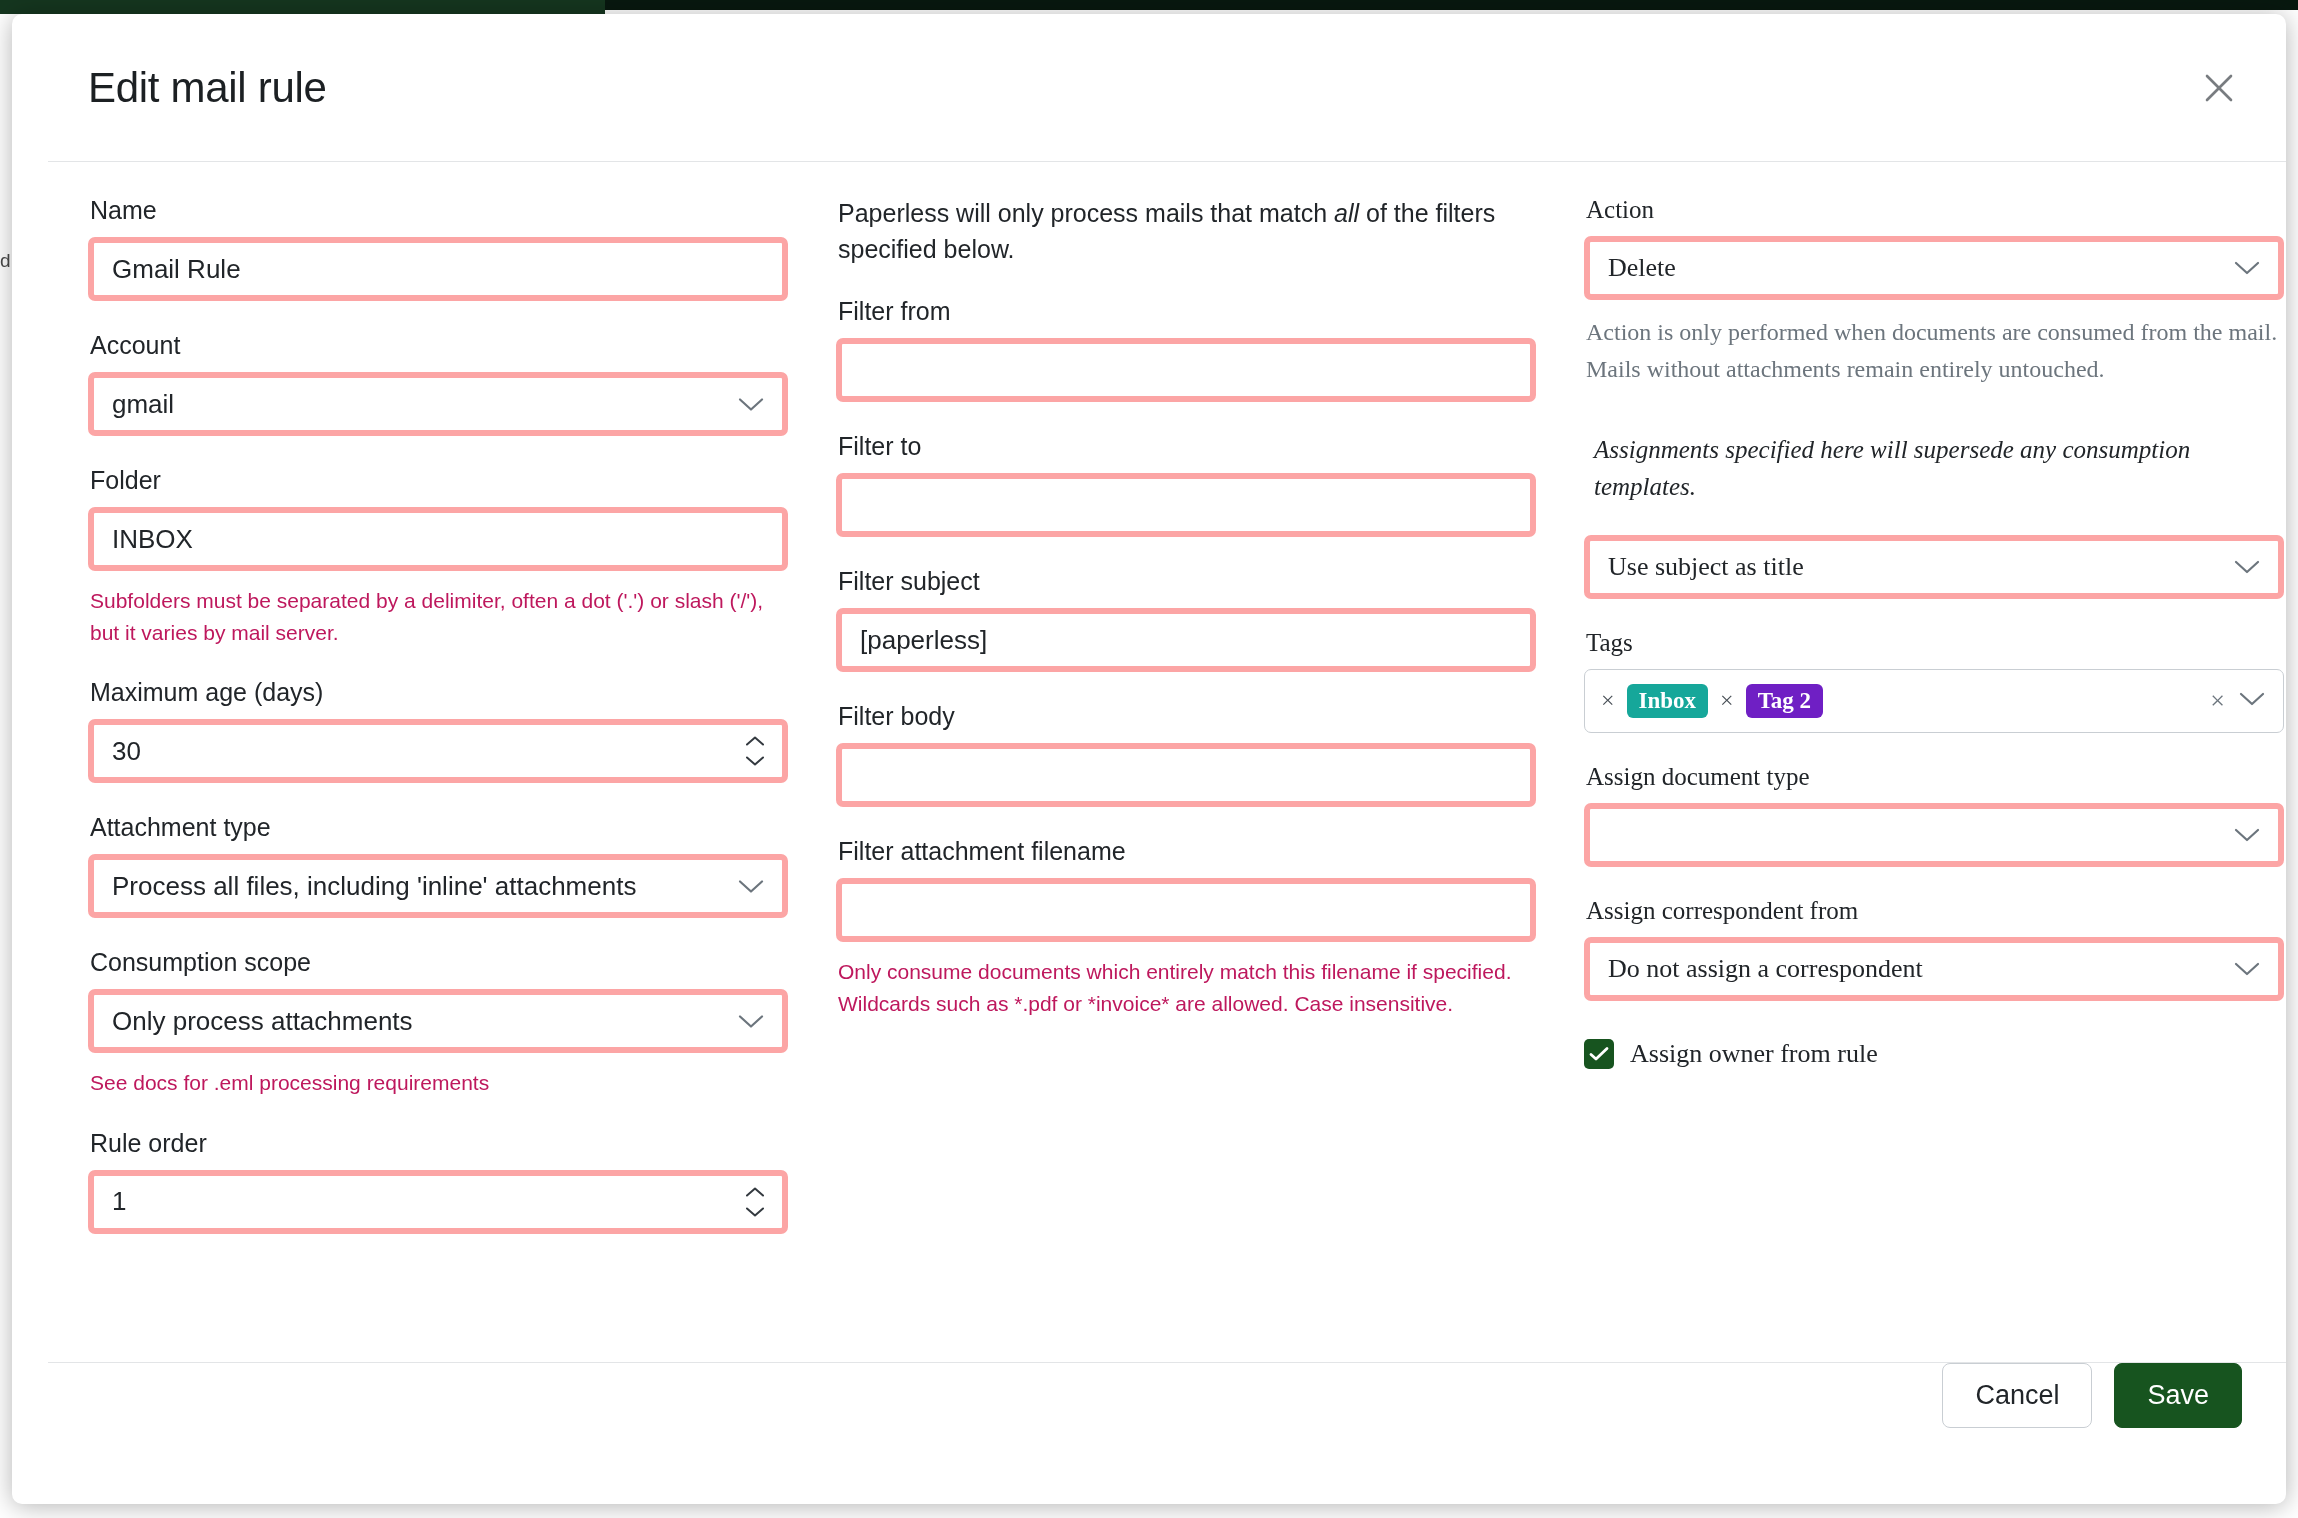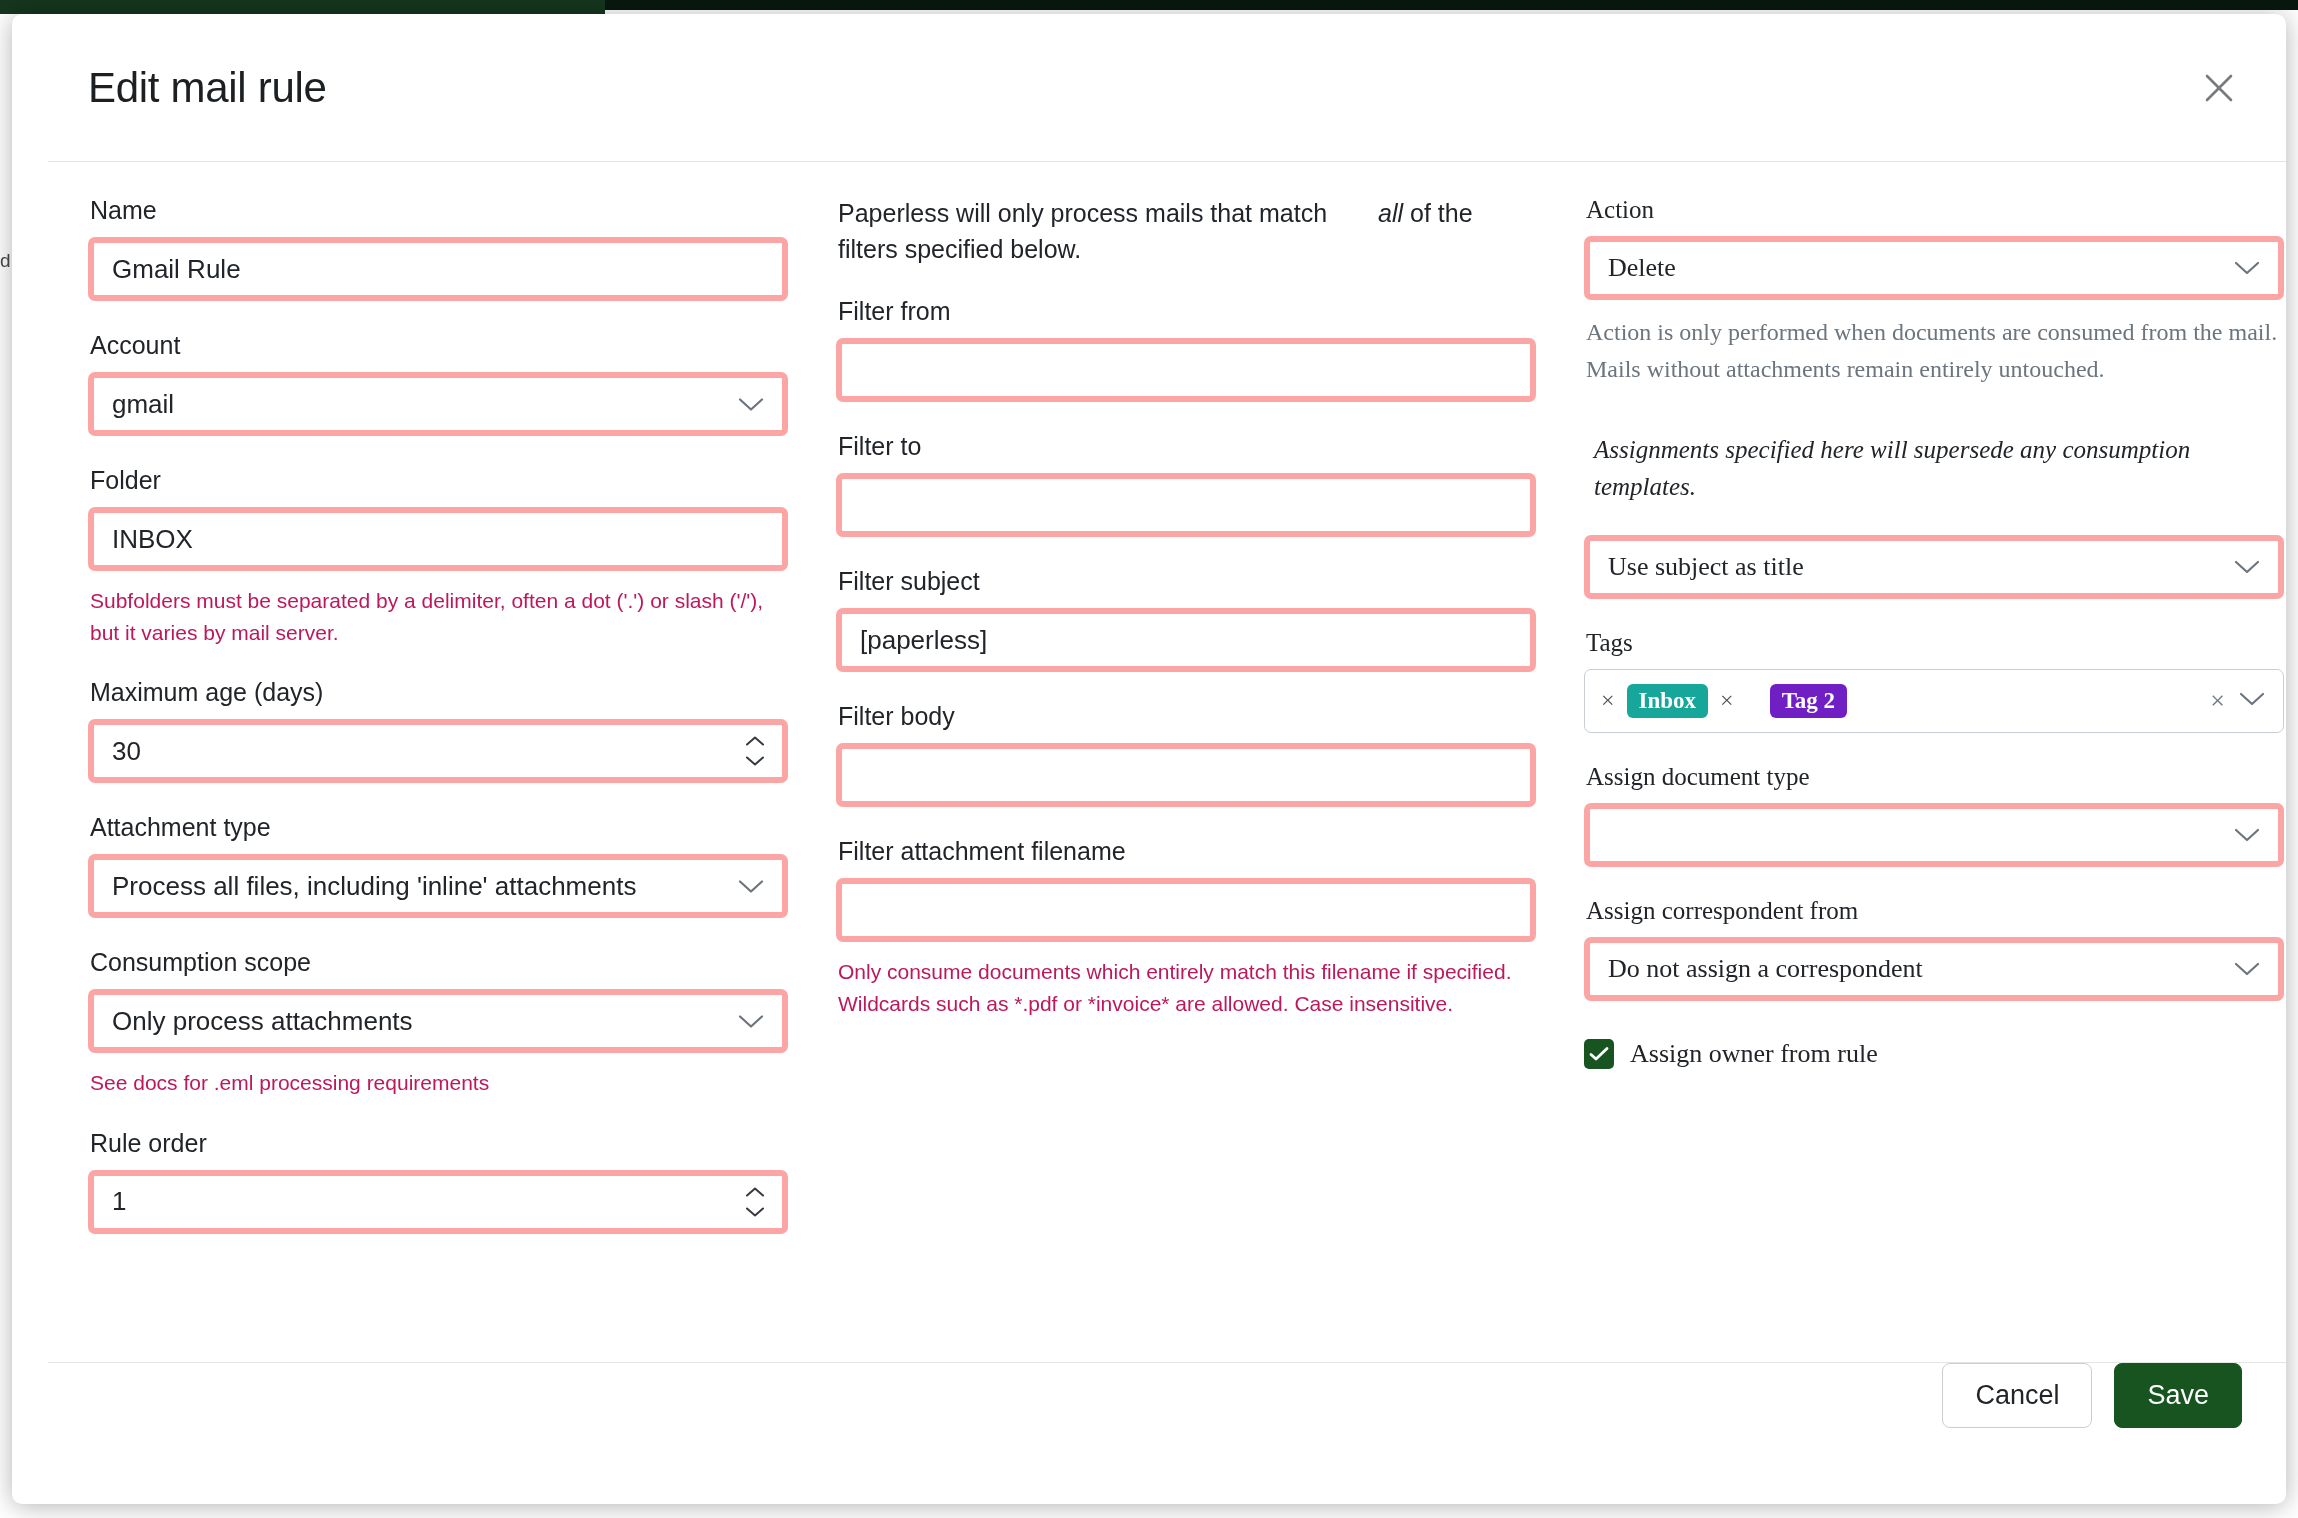--- a/index.html
+++ b/index.html
@@ -114,21 +114,21 @@
     margin: 14px 2px 0 2px;
   }
 
   .intro {
     font-size: 25px;
     color: #212529;
     line-height: 1.42;
     margin: 0 0 30px 2px;
     max-width: 690px;
   }
-  .intro em { font-style: italic; margin-left: 44px; }
+  .intro em { font-style: italic; }
 
   .note-italic {
     font-size: 25px;
     color: #212529;
     font-style: italic;
     line-height: 1.45;
     margin: 0 2px 30px 10px;
   }
 
   .rtext {
@@ -380,21 +380,21 @@
 
       <div class="spacer-28"></div>
 
       <label class="fl">Tags</label>
       <div class="tagbox">
         <span class="tag-x">×</span>
         <span class="tagpill" style="background:#16a79a;">
           <span>Inbox</span>
         </span>
         <span class="tag-x">×</span>
-        <span class="tagpill" style="background:#6f1fc4;margin-left:24px;">
+        <span class="tagpill" style="background:#6f1fc4;">
           <span>Tag 2</span>
         </span>
         <span class="tagbox-clear">×</span>
         <span class="tagbox-caret">
           <svg width="26" height="16" viewBox="0 0 26 16">
               <path d="M2 3 L13 13 L24 3" fill="none" stroke="#6c757d" stroke-width="2.2" stroke-linecap="round" stroke-linejoin="round"></path>
             </svg>
         </span>
       </div>
 

